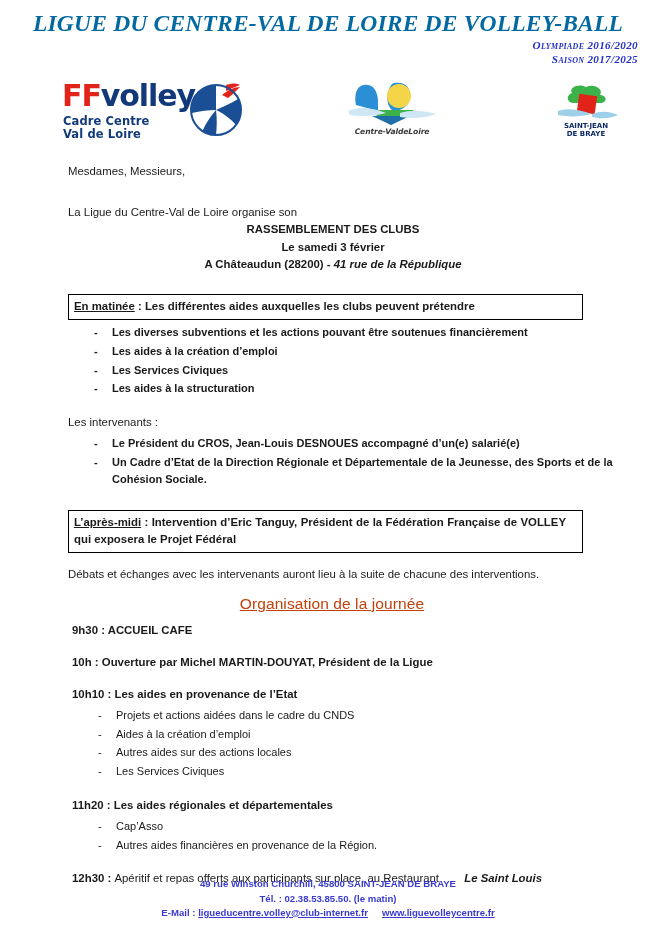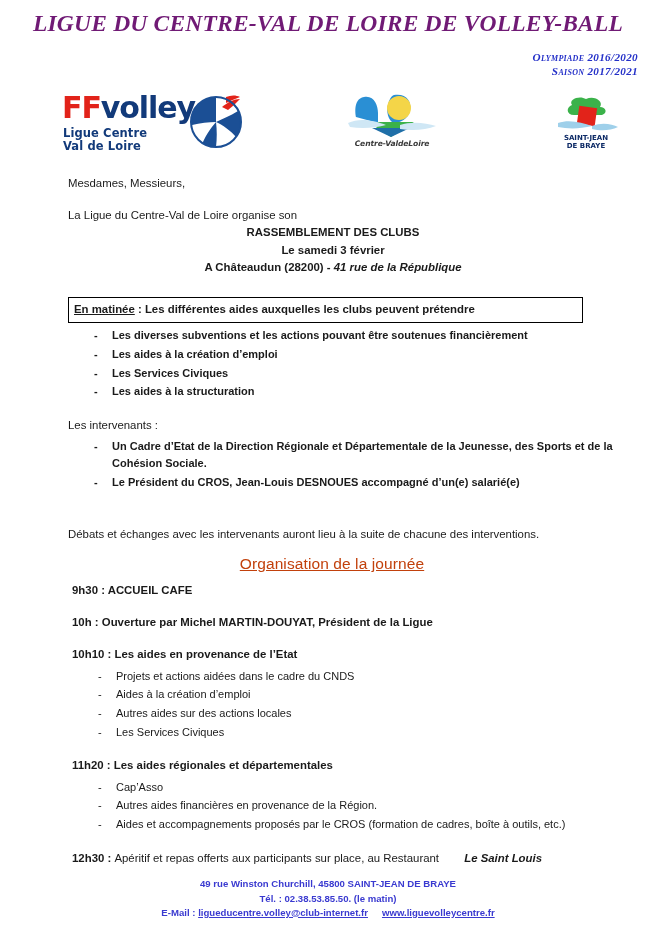--- a/index.html
+++ b/index.html
@@ -27,29 +27,29 @@
   .header {
     padding: 0;
   }
   .doc-title {
     text-align: center;
     font-family: "Liberation Serif", serif;
     font-style: italic;
     font-weight: bold;
     font-size: 23.5px;
     letter-spacing: 0.2px;
-    color: #701a75;
+    color: #0369a1;
     margin: 11px 0 0 0;
     line-height: 1.05;
     white-space: nowrap;
   }
   .olympiade-block {
     text-align: right;
     padding-right: 18px;
-    margin-top: 14px;
+    margin-top: 2px;
   }
   .olympiade-line {
     font-family: "Liberation Serif", serif;
     font-style: italic;
     font-weight: bold;
     font-size: 11.2px;
     color: #2430c8;
     line-height: 1.32;
     font-variant: small-caps;
     letter-spacing: 0.3px;
@@ -126,21 +126,21 @@
     margin-top: 10px;
   }
   .p-block {
     font-size: 11.4px;
     line-height: 1.5;
     color: #1a1a1a;
   }
   .ml-left  { margin-left: 68px; }
 
   .salutation { margin-top: 0; }
-  .intro-line { margin-top: 15px; }
+  .intro-line { margin-top: 24px; }
 
   .center-block {
     text-align: center;
     font-weight: bold;
     font-size: 11.4px;
     line-height: 1.52;
     margin-left: 10px;
   }
   .center-block .italic-part { font-style: italic; }
 
@@ -230,32 +230,32 @@
 </style>
 </head>
 <body>
 
 <div class="page">
 
   <div class="header">
     <div class="doc-title">LIGUE DU CENTRE-VAL DE LOIRE DE VOLLEY-BALL</div>
     <div class="olympiade-block">
       <div class="olympiade-line">Olympiade 2016/2020</div>
-      <div class="olympiade-line">Saison 2017/2021</div>
+      <div class="olympiade-line">Saison 2017/2025</div>
     </div>
   </div>
 
   <div class="logo-row">
 
     <div class="logo" id="logo-ffvolley">
       <div class="ff-wordmark">
         <span class="ff-red">FF</span><span class="ff-blue">volley</span>
       </div>
       <div class="ff-sub">
-        <div>Ligue Centre</div>
+        <div>Cadre Centre</div>
         <div>Val de Loire</div>
       </div>
       <div class="ff-ball">
         <svg width="62" height="62" viewBox="0 0 62 62">
           <circle cx="30" cy="33" r="25" fill="#1b4f95"></circle>
           <path d="M30 8 A25 25 0 0 1 52 22 C44 27 36 30 30 33 Z" fill="#ffffff"></path>
           <path d="M30 33 C24 40 18 49 16 56 A25 25 0 0 1 6 36 C14 34 23 33 30 33 Z" fill="#ffffff"></path>
           <path d="M30 33 C37 36 45 42 50 48 A25 25 0 0 1 30 58 C31 50 31 41 30 33 Z" fill="#ffffff"></path>
           <path d="M36 18 C42 13 48 10 54 10 C50 14 46 18 42 21 Z" fill="#e2231a"></path>
           <path d="M40 8 C45 6 50 6 54 8 C49 10 44 12 40 14 Z" fill="#e2231a"></path>
@@ -314,26 +314,29 @@
       <li>Les aides à la création d’emploi</li>
       <li>Les Services Civiques</li>
       <li>Les aides à la structuration</li>
     </ul>
 
     <div class="spacer-md"></div>
 
     <div class="p-block ml-left">Les intervenants :</div>
 
     <ul class="dash-list bold ind-morning">
+      <li>Le Président du CROS, Jean-Louis DESNOUES accompagné d’un(e) salarié(e)</li>
       <li>Un Cadre d’Etat de la Direction Régionale et Départementale de la Jeunesse, des Sports et de la Cohésion Sociale.</li>
-      <li>Le Président du CROS, Jean-Louis DESNOUES accompagné d’un(e) salarié(e)</li>
     </ul>
 
     <div class="spacer-lg"></div>
 
+    <div class="callout callout-afternoon">
+      <span class="lead">L’après-midi</span><span> : Intervention d’Eric Tanguy, Président de la Fédération Française de VOLLEY qui exposera le Projet Fédéral</span>
+    </div>
 
     <div class="spacer-md"></div>
 
     <div class="emphasis-line">Débats et échanges avec les intervenants auront lieu à la suite de chacune des interventions.</div>
 
     <div class="spacer-md"></div>
 
     <div class="section-heading">Organisation de la journée</div>
 
     <div class="spacer-sm"></div>
@@ -361,21 +364,20 @@
     </ul>
 
     <div class="spacer-md"></div>
 
     <div class="sched-item">
       <span class="time">11h20 : </span><span class="desc-bold">Les aides régionales et départementales</span>
     </div>
     <ul class="dash-list ind-sched">
       <li>Cap’Asso</li>
       <li>Autres aides financières en provenance de la Région.</li>
-      <li>Aides et accompagnements proposés par le CROS (formation de cadres, boîte à outils, etc.)</li>
     </ul>
 
     <div class="spacer-md"></div>
 
     <div class="sched-item">
       <span class="time">12h30 : </span><span>Apéritif et repas offerts aux participants sur place, au Restaurant </span><span class="ital">Le Saint Louis</span>
     </div>
 
     <div class="spacer-lg"></div>
 

